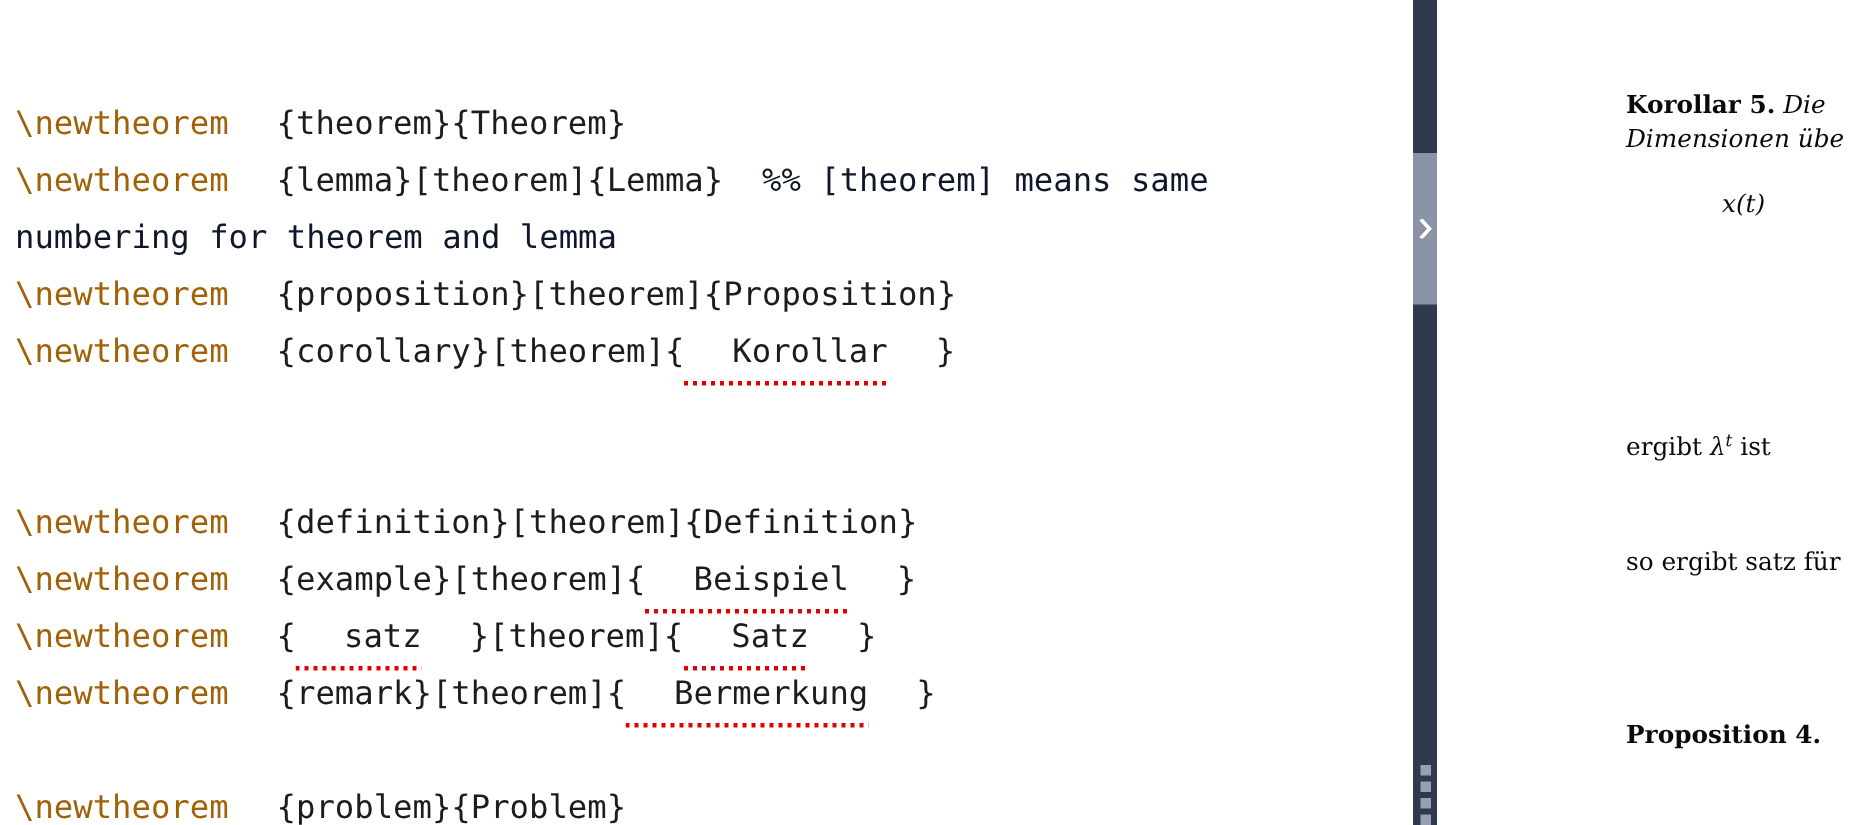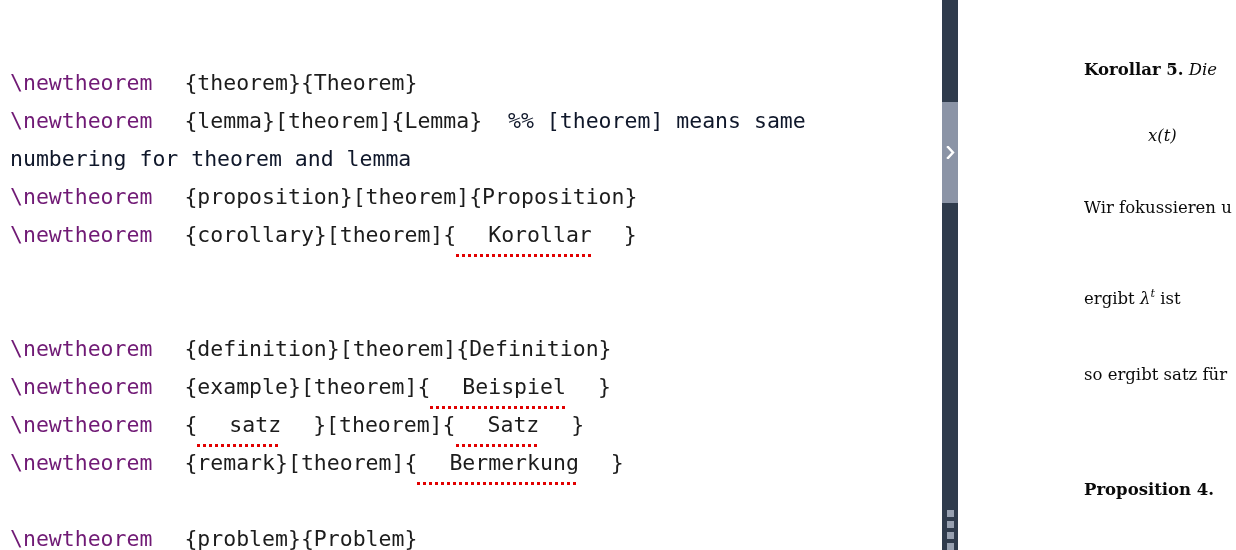--- a/index.html
+++ b/index.html
@@ -38,21 +38,21 @@
     font-size: 21.5px;
     line-height: 38px;
     white-space: pre;
     letter-spacing: 0px;
     color: #1a1a1a;
   }
   .code-line {
     white-space: pre;
     height: 38px;
   }
-  .tok-cmd   { color: #701a75; }
+  .tok-cmd   { color: #a16207; }
   .tok-plain { color: #1c1c1c; padding-left: 32px; }
   .tok-comment { color: #0f172a; }
   .misspell {
     position: relative;
     display: inline-block;
     background-repeat: repeat-x;
     background-position: left bottom;
     background-size: 6px 3px;
     background-image: linear-gradient(to right, #e10000 0px, #e10000 3px, rgba(0,0,0,0) 3px, rgba(0,0,0,0) 6px);
     padding-bottom: 3px;
@@ -157,21 +157,21 @@
         <div class="grip-dot"></div>
         <div class="grip-dot"></div>
         <div class="grip-dot"></div>
         <div class="grip-dot"></div>
       </div>
   </div>
 
   <div class="preview-pane">
     <div class="pdf-page" id="pdf-root">
         <div class="pdf-block" style="top: 60px;"><span class="pdf-serif pdf-bold">Korollar 5.</span><span class="pdf-serif pdf-italic"> Die</span></div>
+        <div class="pdf-block" style="top: 83px;"><span class="pdf-serif pdf-italic">Dimensionen übe</span></div>
         <div class="pdf-block" style="top: 126px; left: 190px;"><span class="pdf-math">x(t)</span></div>
-        <div class="pdf-block" style="top: 198px;"><span class="pdf-serif">Wir fokussieren u</span></div>
         <div class="pdf-block" style="top: 287px;"><span class="pdf-serif">ergibt </span><span class="pdf-math">λ</span><span class="sup">t</span><span class="pdf-serif"> ist</span></div>
         <div class="pdf-block" style="top: 365px;"><span class="pdf-serif">so ergibt satz für</span></div>
         <div class="pdf-block" style="top: 480px;"><span class="pdf-serif pdf-bold">Proposition 4.</span></div>
       </div>
   </div>
 
 </div>
 
 </body></html>

